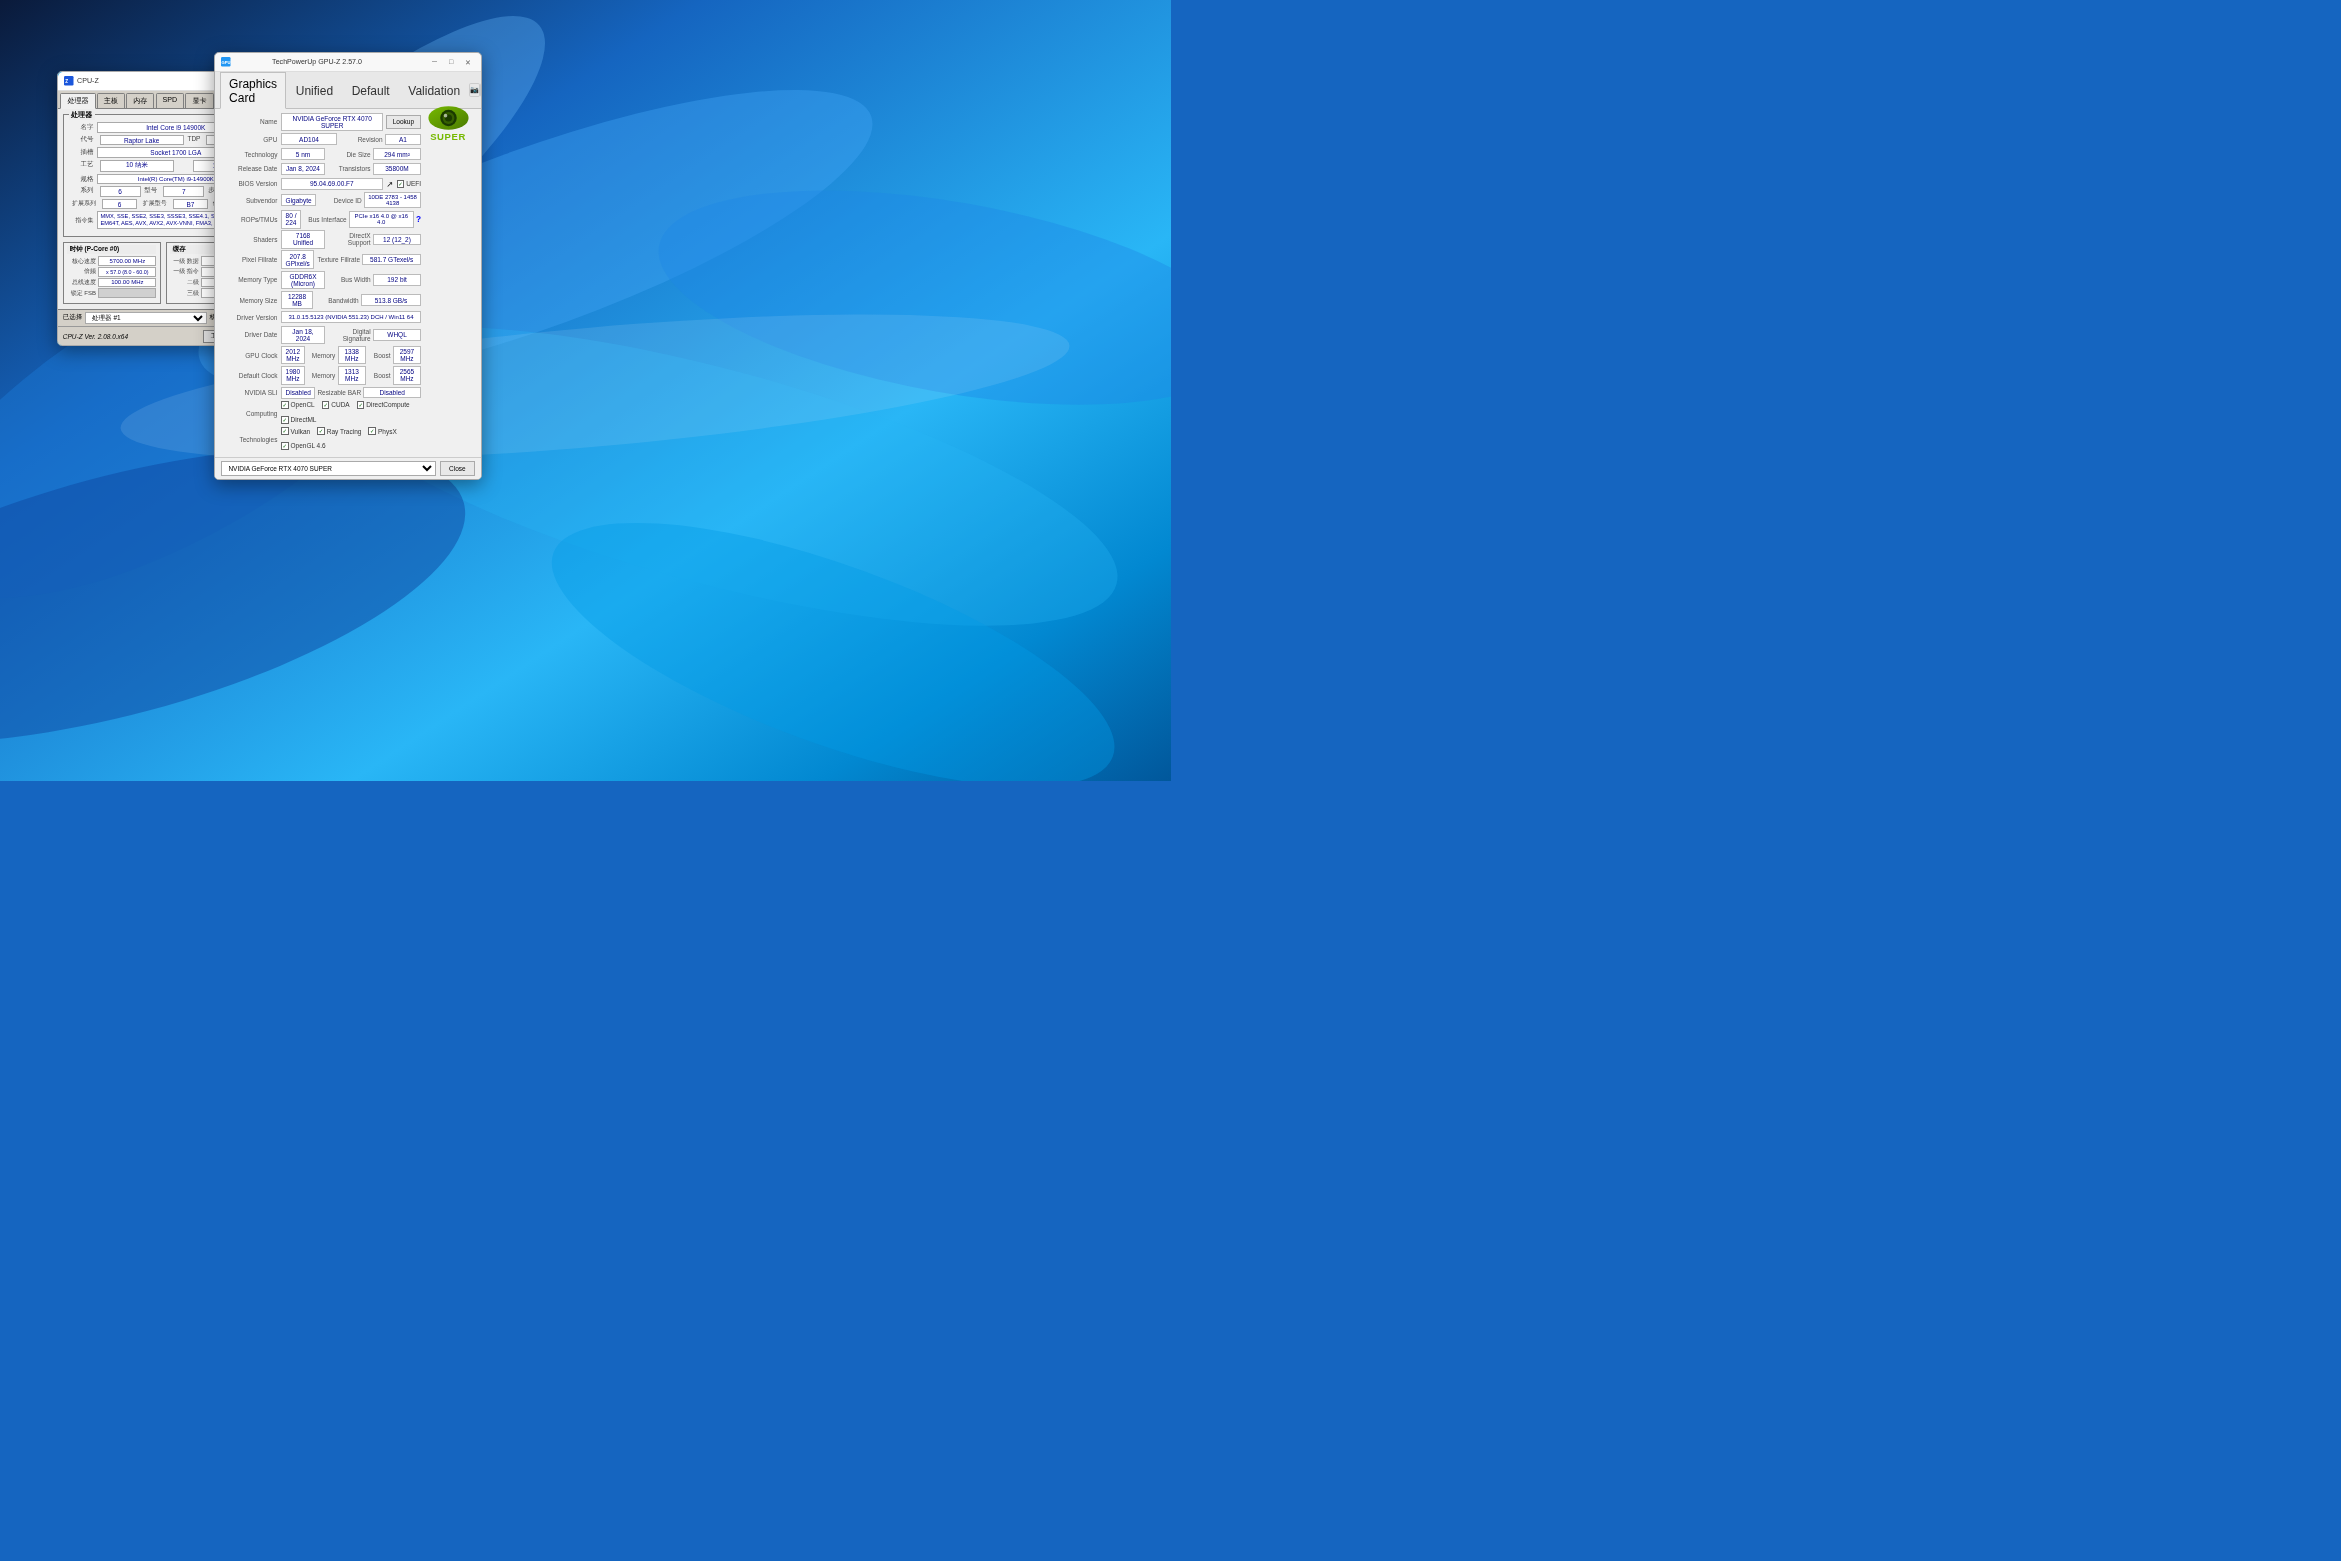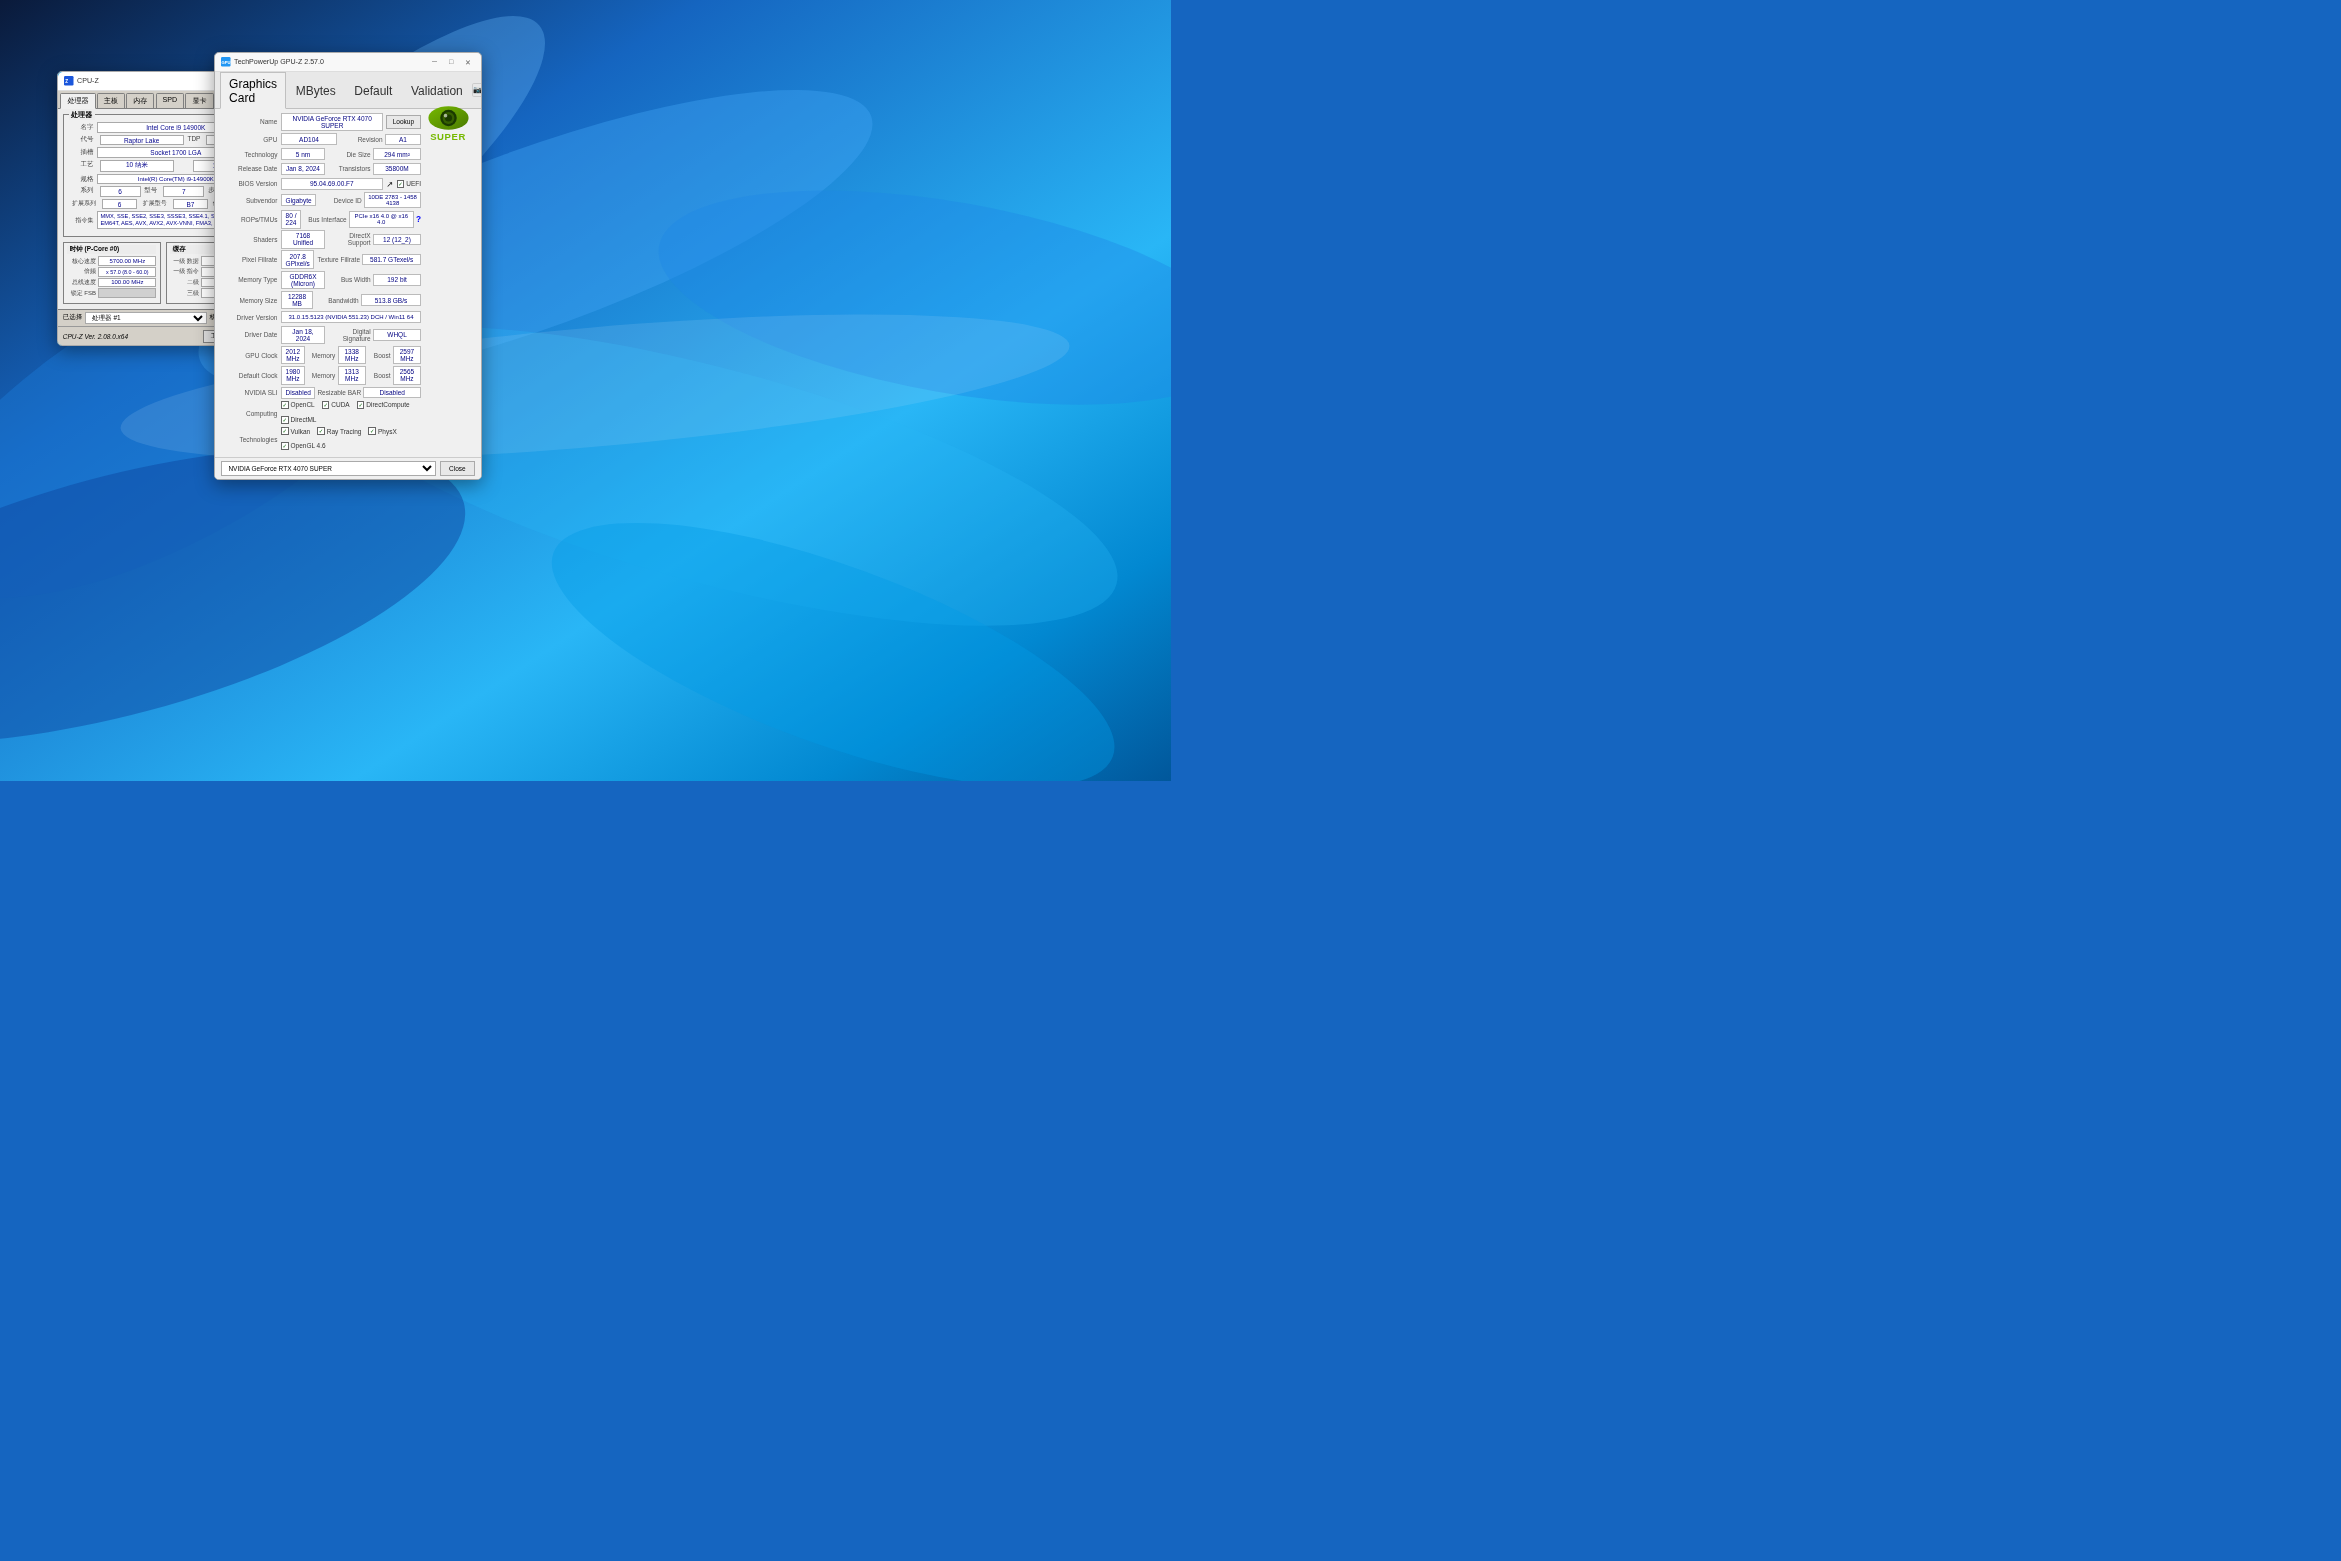--- a/index.html
+++ b/index.html
@@ -316,20 +316,21 @@
     
     #gpuz {
       left: 214px;
       top: 52px;
       width: 268px;
       background: #f0f0f0;
     }
 
     .gpuz-titlebar {
       background: #f8f8f8;
+      gap: 38px;
     }
 
     .gpuz-tab {
       padding: 3.6px 8.3px;
       font-size: 12px;
       cursor: pointer;
       border: 0.6px solid transparent;
       border-bottom: none;
       color: #333;
     }
@@ -693,21 +694,21 @@
     <span class="window-title-text">TechPowerUp GPU-Z 2.57.0</span>
     <div class="window-controls">
       <button class="win-btn">─</button>
       <button class="win-btn">□</button>
       <button class="win-btn close">✕</button>
     </div>
   </div>
 
   <div style="display:flex; align-items:center; border-bottom: 1.2px solid #c0c0c0; background:#e8e8e8; padding: 0 4.8px; position:relative;">
     <div class="gpuz-tab active">Graphics Card</div>
-    <div class="gpuz-tab">MBytes</div>
+    <div class="gpuz-tab">Unified</div>
     <div class="gpuz-tab">Default</div>
     <div class="gpuz-tab">Validation</div>
     <div style="flex:1;"></div>
     <button class="gpuz-tool-btn">📷</button>
     <button class="gpuz-tool-btn">↻</button>
     <button class="gpuz-tool-btn">☰</button>
   </div>
 
   <div class="gpuz-body" style="padding-right: 60px; padding-top: 3.6px;">
 

